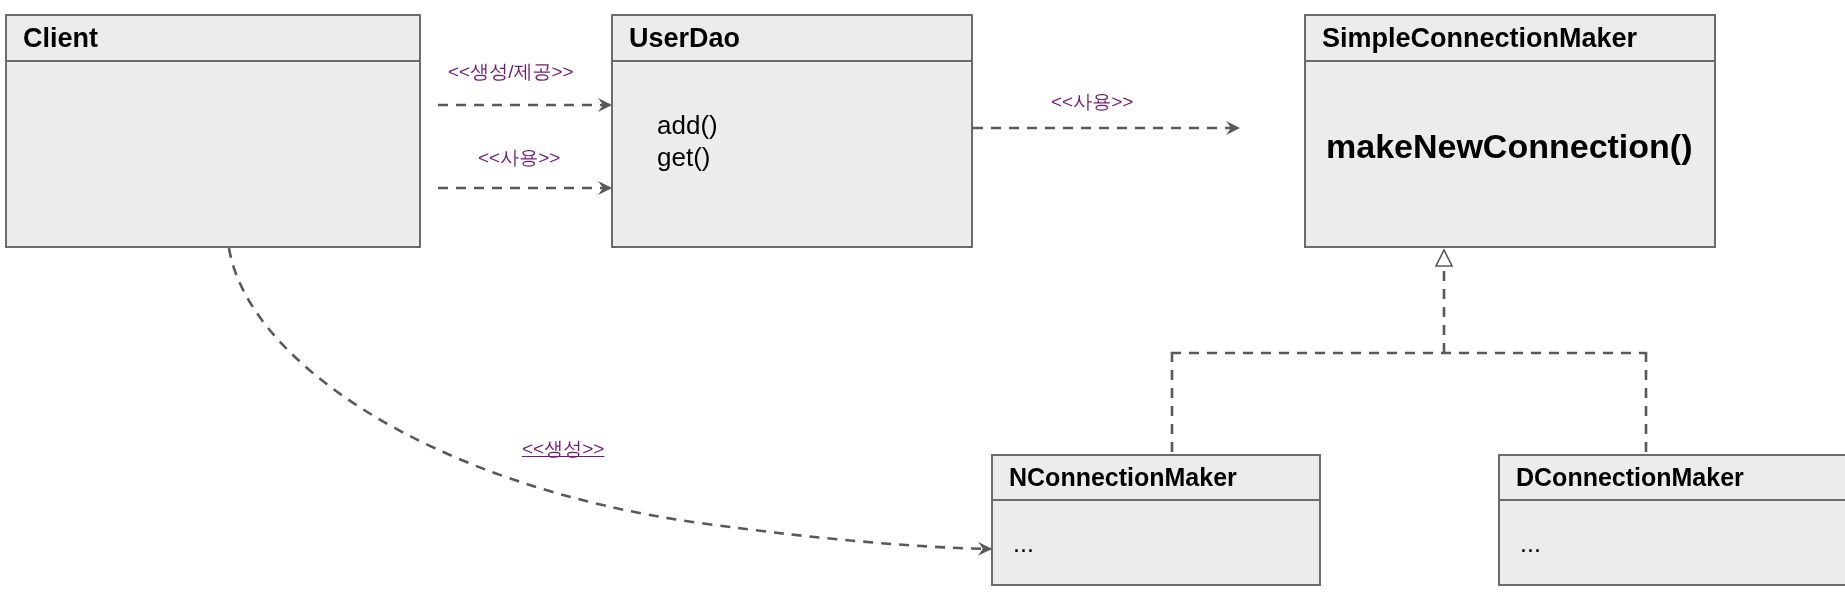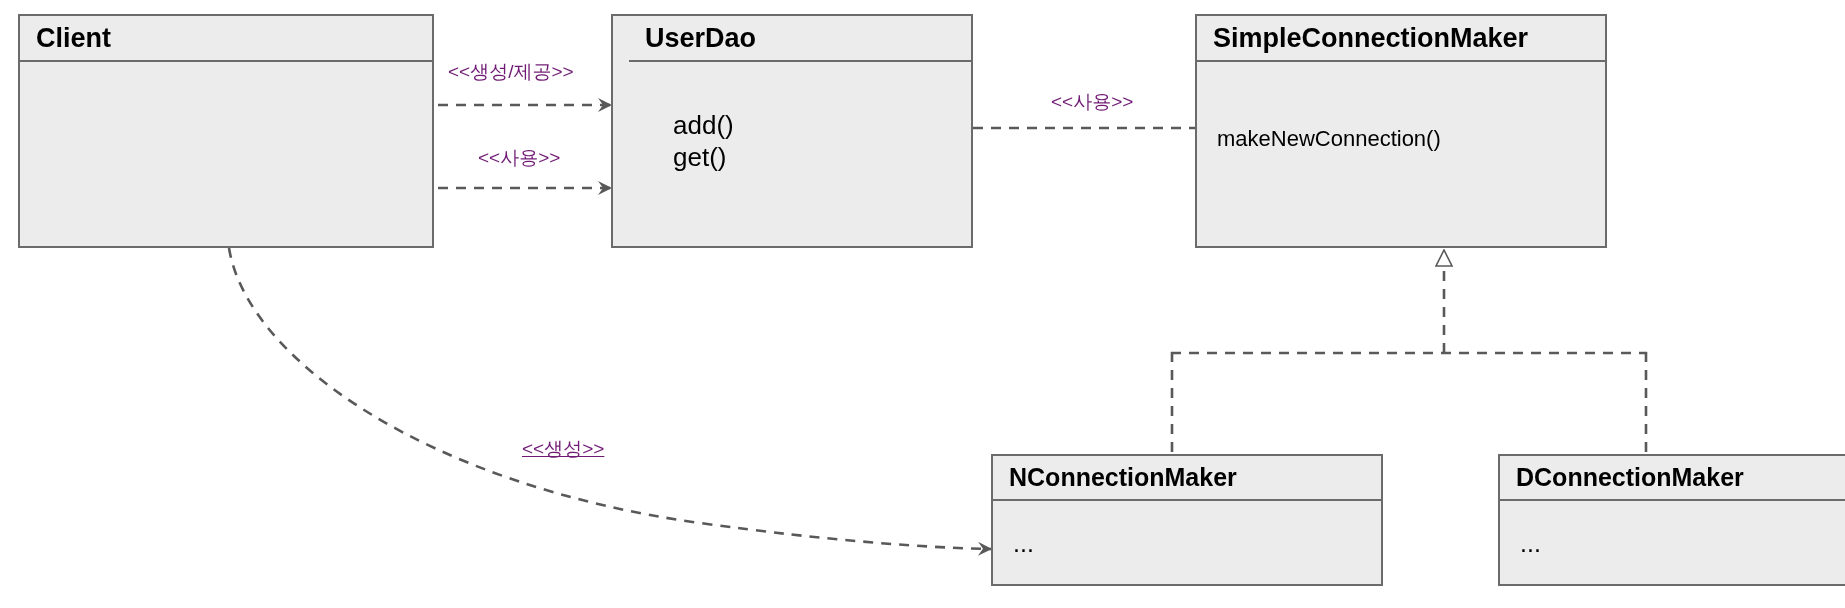--- a/index.html
+++ b/index.html
@@ -107,43 +107,43 @@
     
     <path d="M 229 248 C 247 360 430 486 700 523 C 830 541 930 548 992 549" fill="none" stroke="#595959" stroke-width="2.6" stroke-dasharray="10,8" marker-end="url(#openArrow)"></path>
 
     
     <line x1="1444" y1="353" x2="1444" y2="250" stroke="#595959" stroke-width="2.6" stroke-dasharray="10,8" marker-end="url(#hollowTri)"></line>
     <line x1="1171" y1="353" x2="1647" y2="353" stroke="#595959" stroke-width="2.6" stroke-dasharray="10,8"></line>
     <line x1="1172" y1="352" x2="1172" y2="455" stroke="#595959" stroke-width="2.6" stroke-dasharray="10,8"></line>
     <line x1="1646" y1="352" x2="1646" y2="455" stroke="#595959" stroke-width="2.6" stroke-dasharray="10,8"></line>
   </svg>
 
-  <div class="uml-class big" style="left:18px; top:14px; width:416px; height:234px;">
+  <div class="uml-class big" style="left:5px; top:14px; width:416px; height:234px;">
     <div class="cls-name">Client</div>
     <div class="cls-body">
       <div class="cls-members" style="top:46px; font-size:25px;"></div>
     </div>
   </div>
 
-  <div class="uml-class big" style="left:611px; top:14px; width:362px; height:234px;padding-left:16px;">
+  <div class="uml-class big" style="left:611px; top:14px; width:362px; height:234px;">
     <div class="cls-name">UserDao</div>
     <div class="cls-body">
       <div class="cls-members" style="top:47px; font-size:26px;margin-left:24px;">add()
 get()</div>
     </div>
   </div>
 
-  <div class="uml-class big" style="left:1195px; top:14px; width:412px; height:234px;">
+  <div class="uml-class big" style="left:1304px; top:14px; width:412px; height:234px;">
     <div class="cls-name">SimpleConnectionMaker</div>
     <div class="cls-body">
-      <div class="cls-members" style="top:63px; font-size:22px;">makeNewConnection()</div>
+      <div class="cls-members" style="top:63px; font-size:34px;font-weight:bold;">makeNewConnection()</div>
     </div>
   </div>
 
-  <div class="uml-class small" style="left:991px; top:454px; width:392px; height:132px;">
+  <div class="uml-class small" style="left:991px; top:454px; width:330px; height:132px;">
     <div class="cls-name">NConnectionMaker</div>
     <div class="cls-body">
       <div class="cls-members" style="top:27px; font-size:25px;">...</div>
     </div>
   </div>
 
   <div class="uml-class small" style="left:1498px; top:454px; width:424px; height:132px;">
     <div class="cls-name">DConnectionMaker</div>
     <div class="cls-body">
       <div class="cls-members" style="top:27px; font-size:25px;">...</div>

